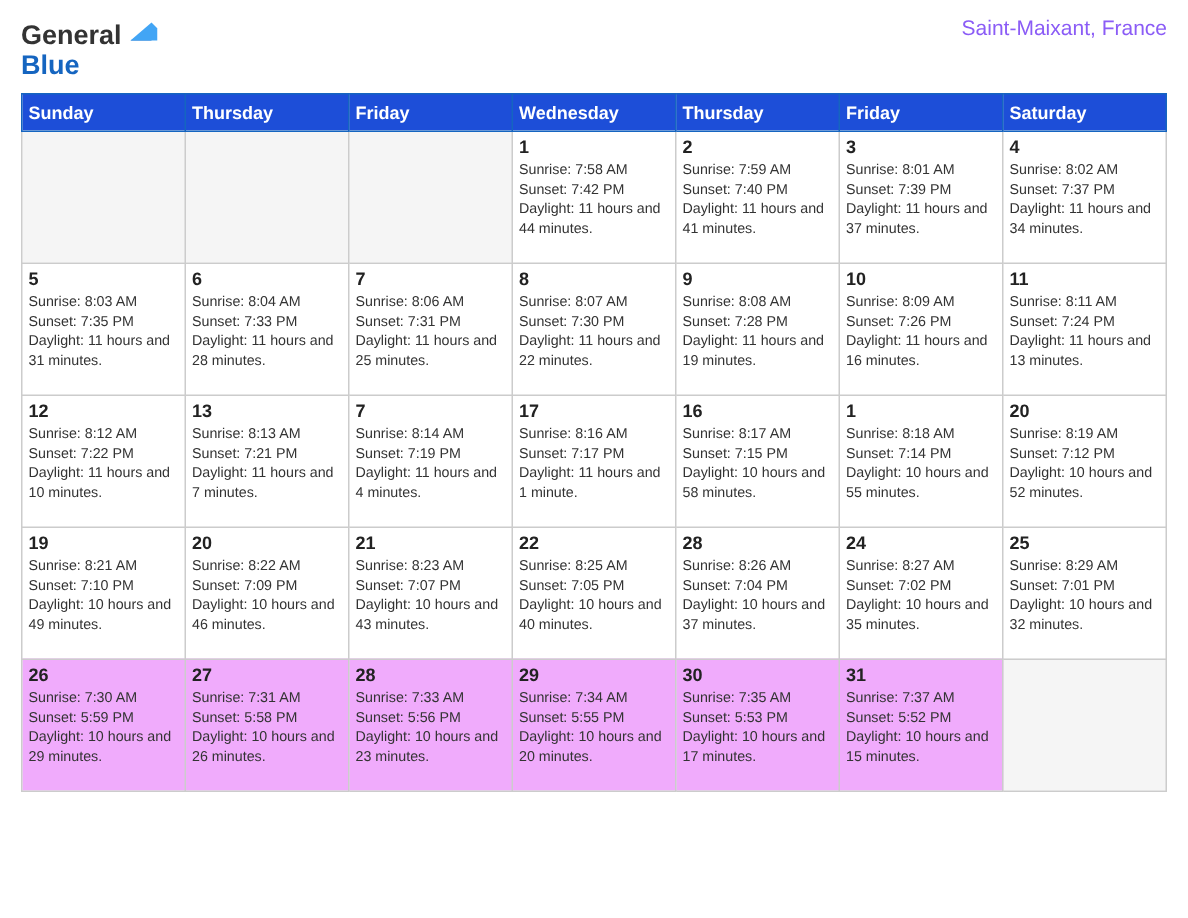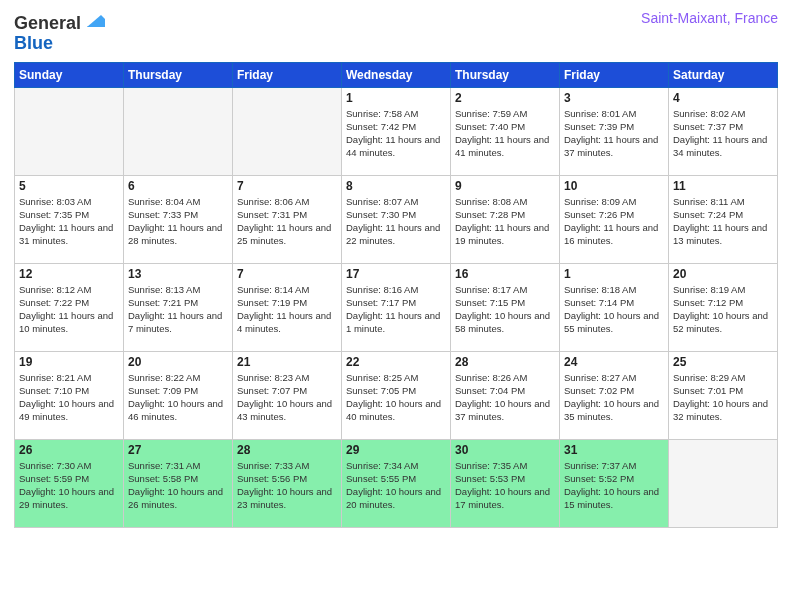--- a/index.html
+++ b/index.html
@@ -86,21 +86,21 @@
       font-size: 10px;
       color: #333;
     }
     .calendar td.empty {
       background: #f5f5f5;
     }
     .calendar tr:last-child td {
       background: #f5f5f5;
     }
     .calendar tr:last-child td.has-data {
-      background: #86efac;
+      background: #f0abfc;
     }
     .day-num {
       font-size: 12px;
       font-weight: bold;
       margin-bottom: 2px;
       color: #222;
     }
     .day-info {
       font-size: 9.5px;
       color: #333;

